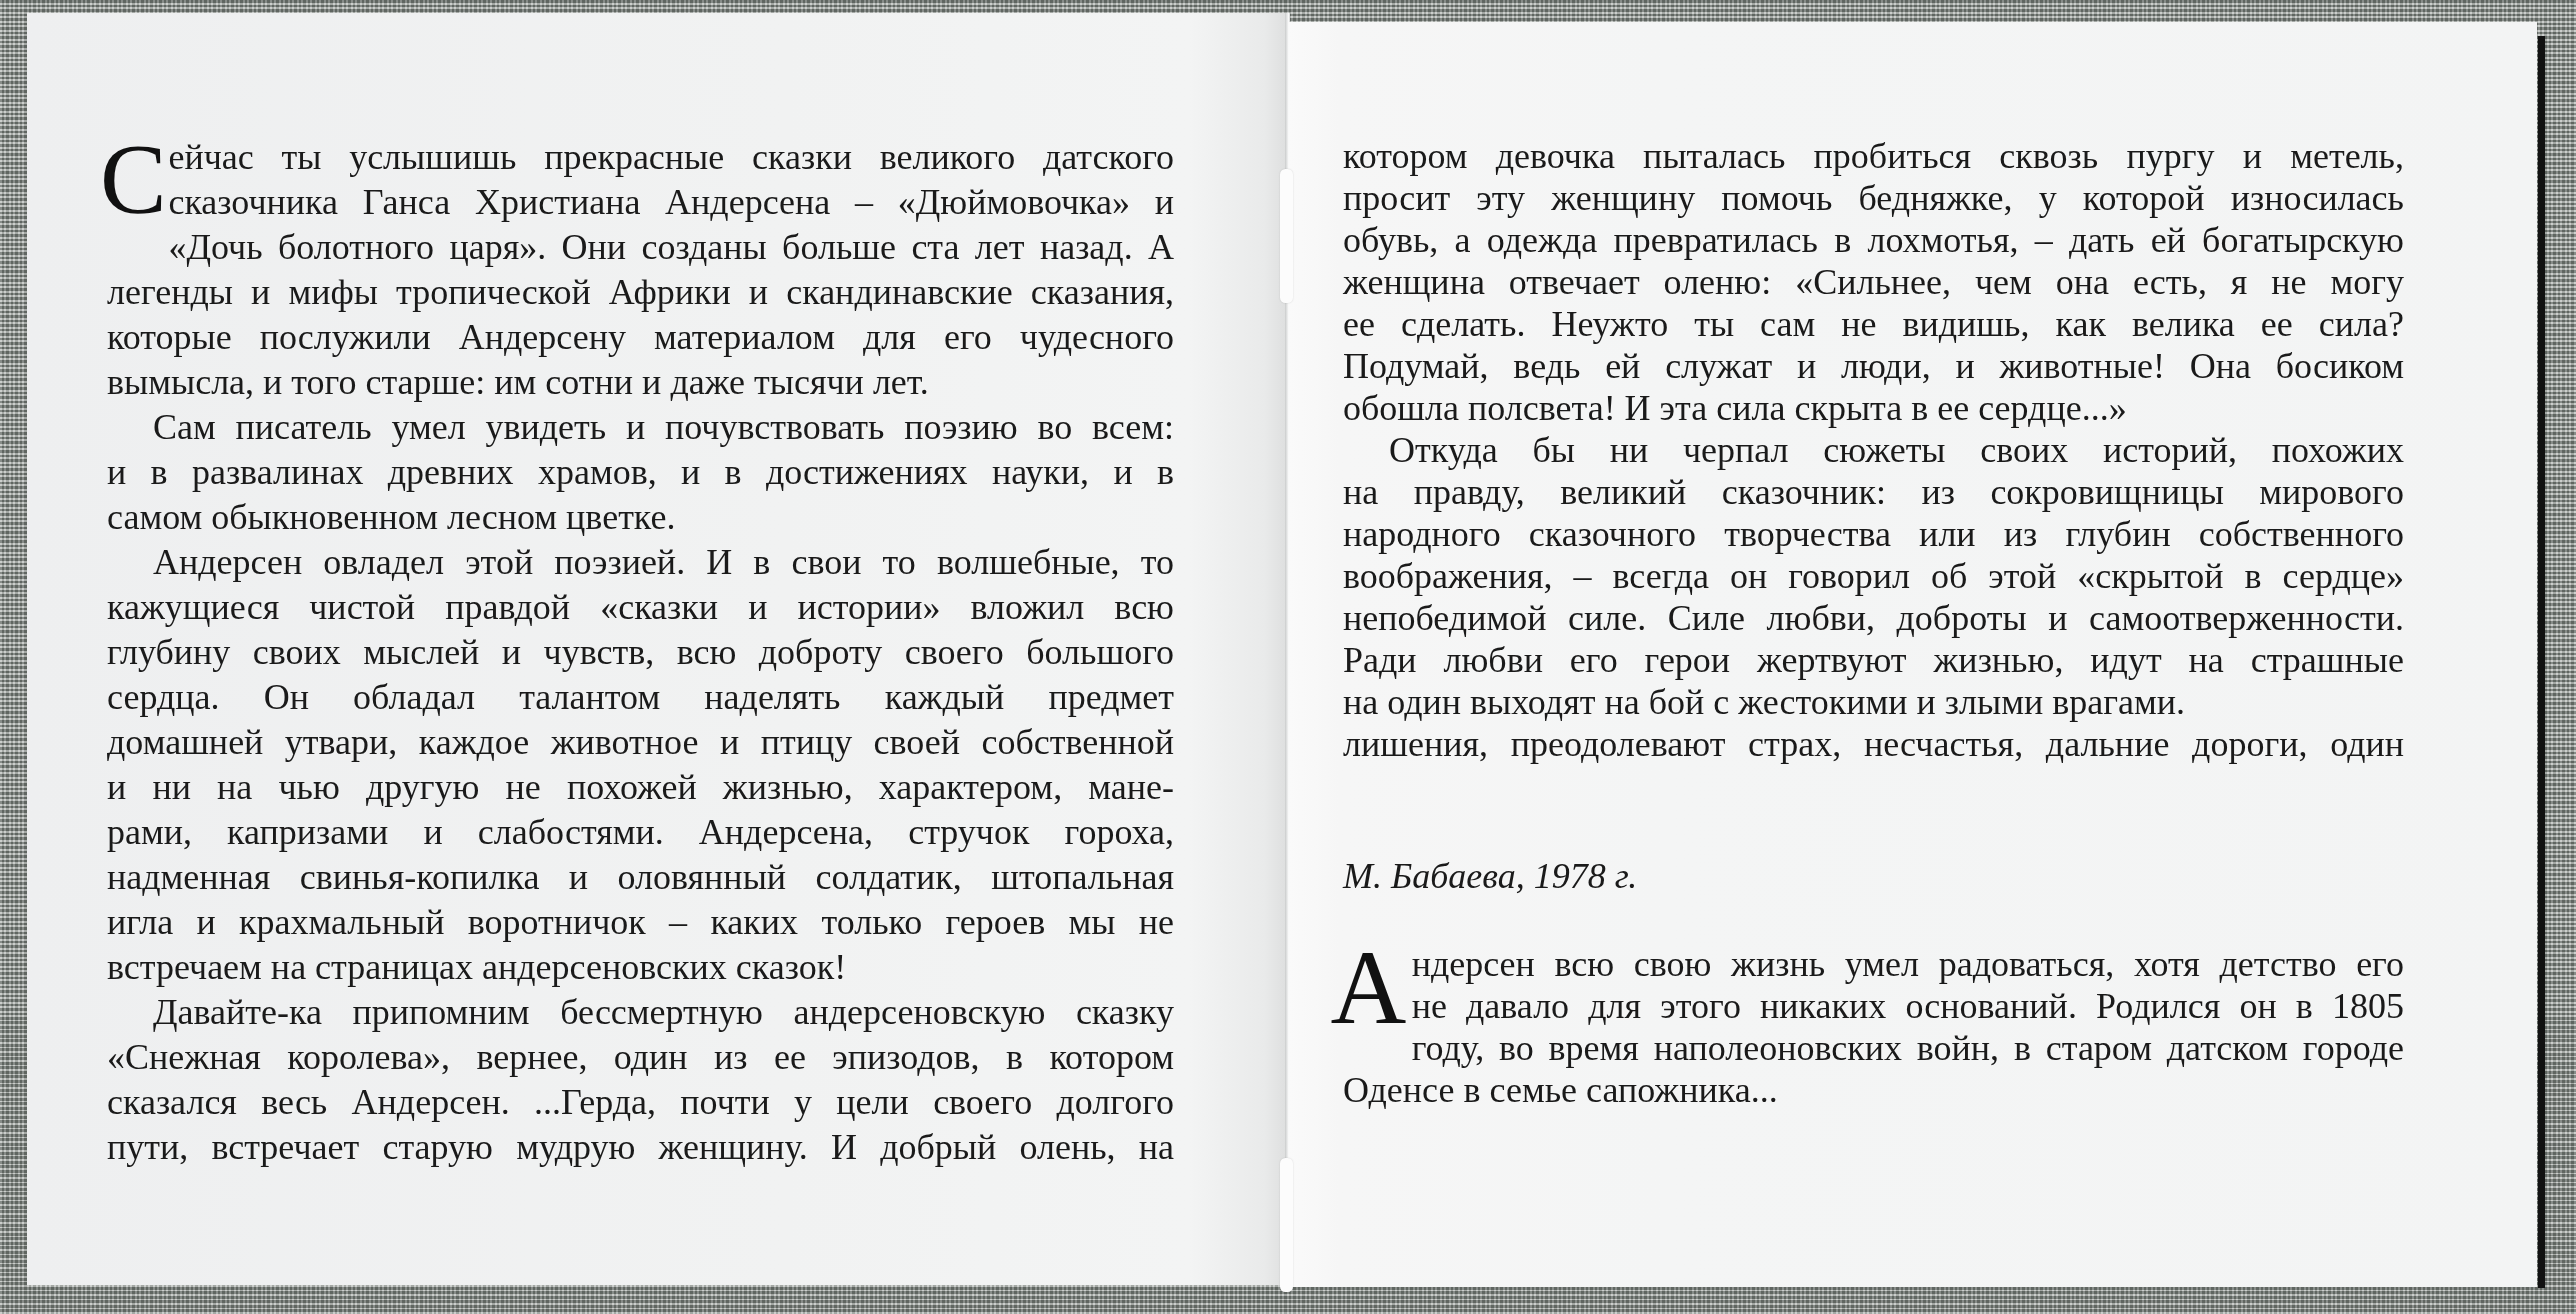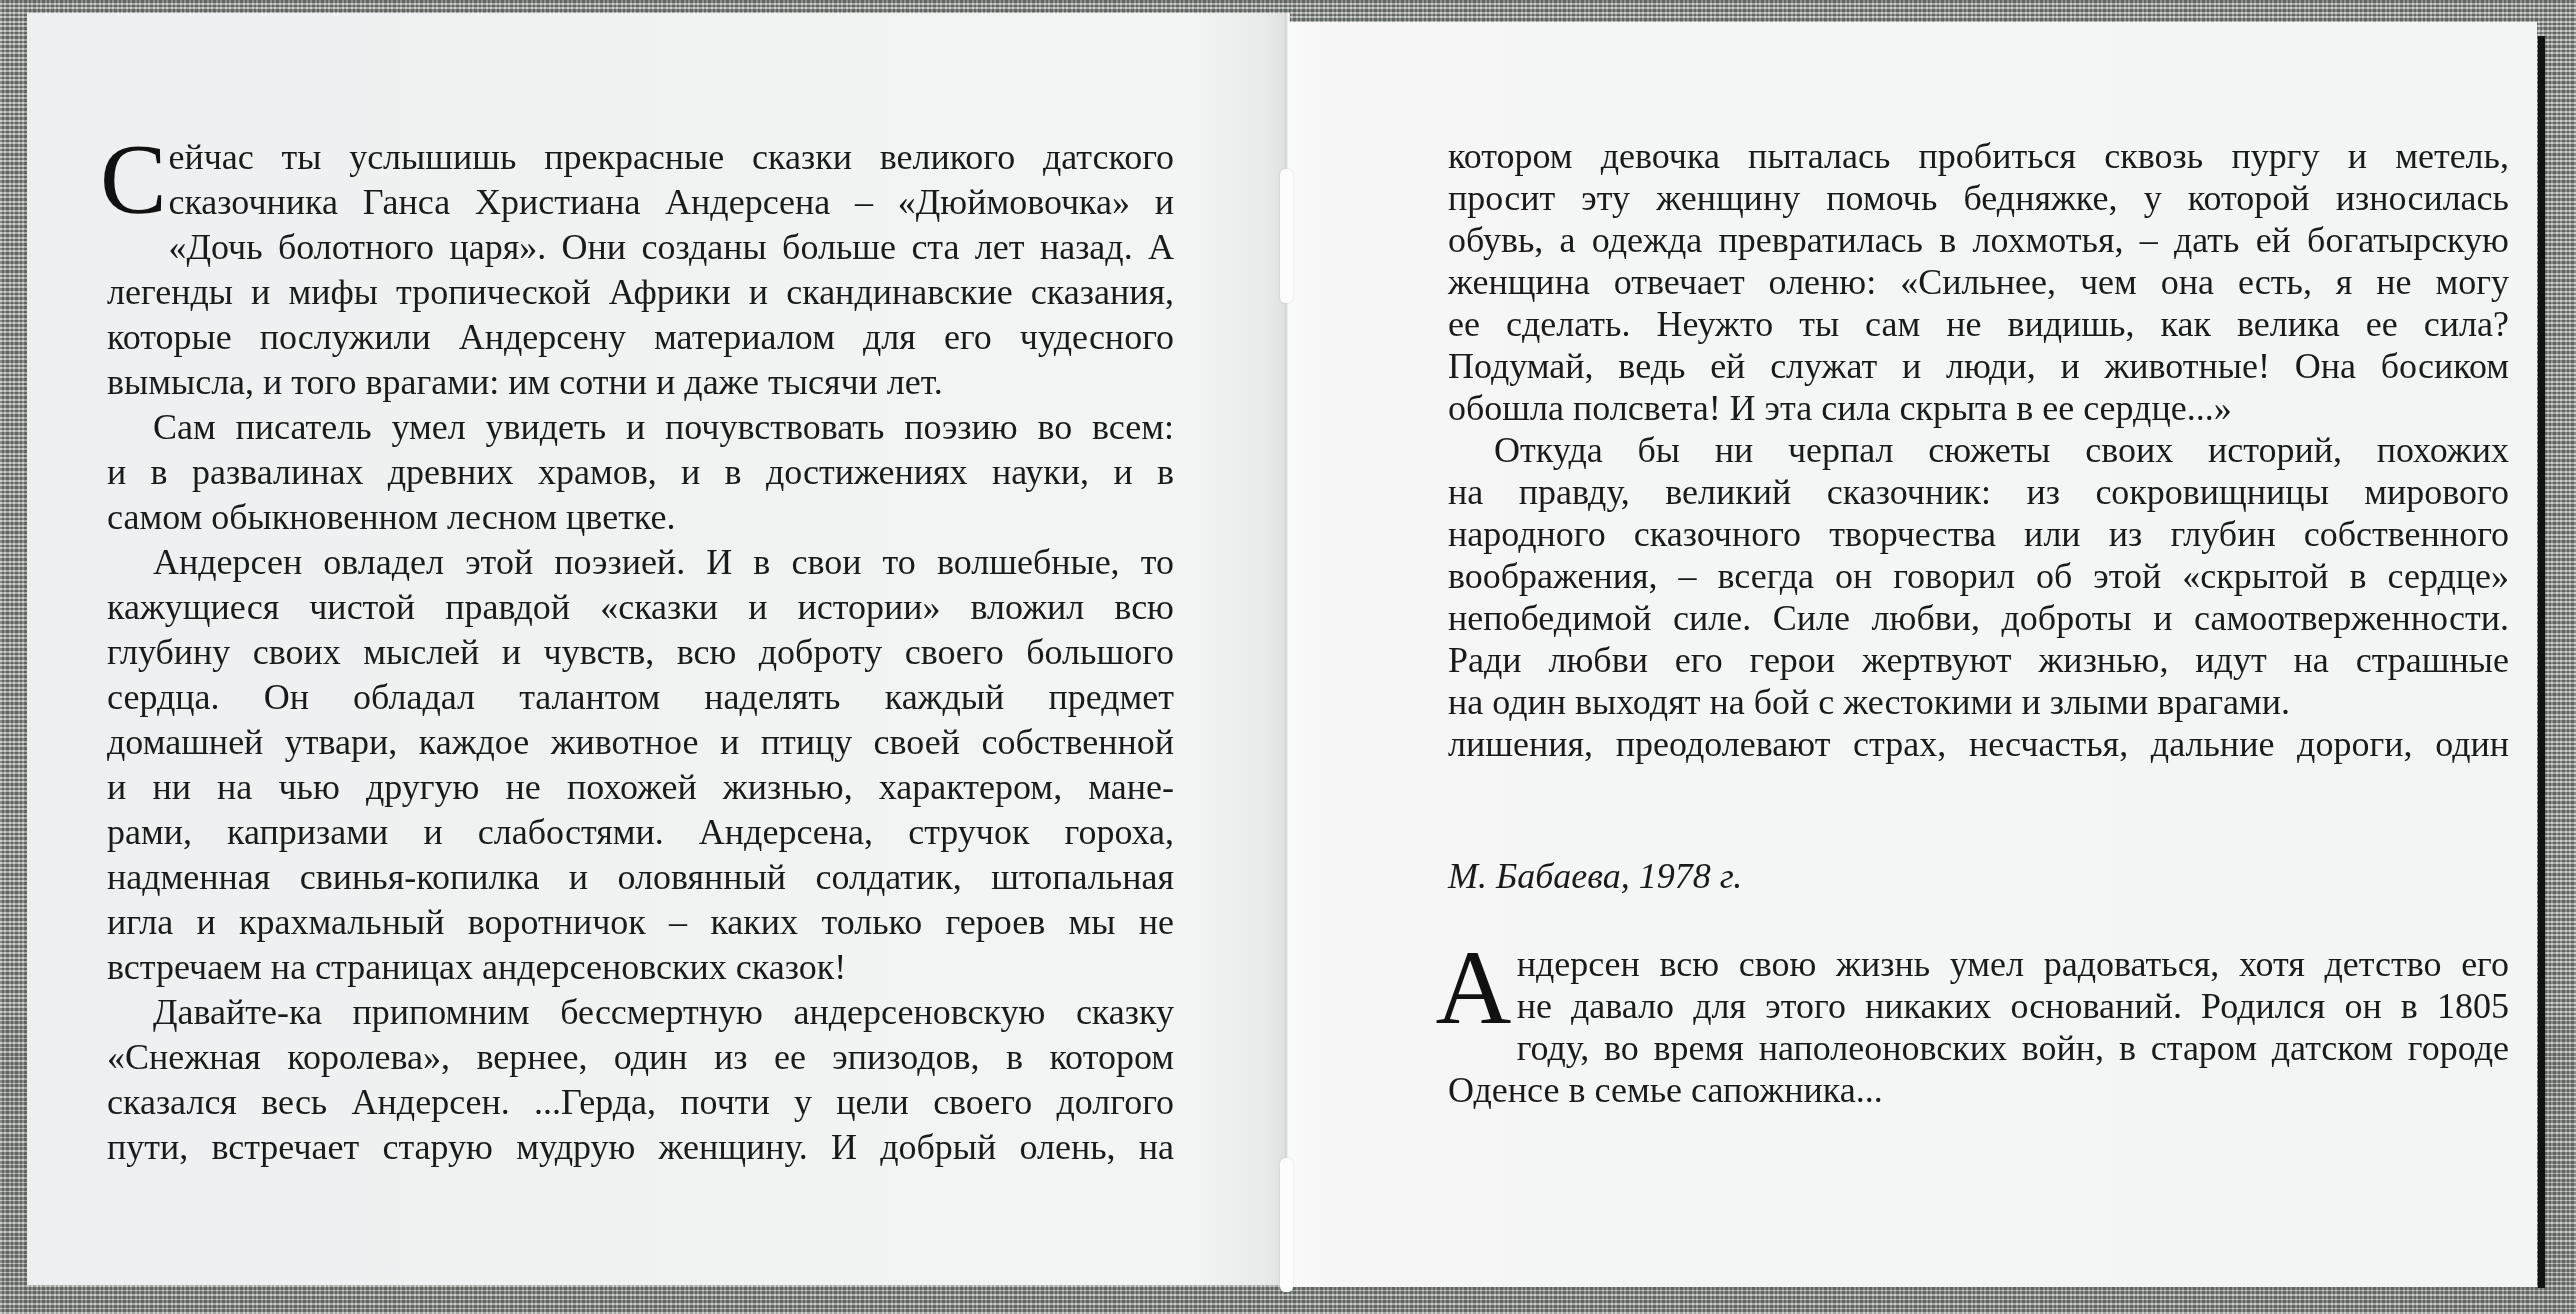--- a/index.html
+++ b/index.html
@@ -69,21 +69,21 @@
       text-align-last: left;
       hyphens: manual;
     }
     .column-left {
       left: 107px;
       top: 135px;
       width: 1067px;
       line-height: 45px;
     }
     .column-right {
-      left: 1448px;
+      left: 1343px;
       top: 135px;
       width: 1061px;
       line-height: 42px;
     }
     .para {
       margin: 0;
       text-indent: 46px;
     }
     .para.noindent {
       text-indent: 0;
@@ -149,21 +149,21 @@
 <div class="ghost" style="left:1389px; top:899px;"></div>
 
 <div class="column column-left">
   <div class="para noindent dropcap-wrap">
     <span class="dropcap">С</span>
     <span class="line">ейчас ты услышишь прекрасные сказки великого датского</span>
     <span class="line">сказочника Ганса Христиана Андерсена – «Дюймовочка» и</span>
     <span class="line">«Дочь болотного царя». Они созданы больше ста лет назад. А</span>
     <span class="line">легенды и мифы тропической Африки и скандинавские сказания,</span>
     <span class="line">которые послужили Андерсену материалом для его чудесного</span>
-    <span class="line last">вымысла, и того врагами: им сотни и даже тысячи лет.</span>
+    <span class="line last">вымысла, и того старше: им сотни и даже тысячи лет.</span>
   </div>
   <div class="para noindent">
     <span class="line indent">Сам писатель умел увидеть и почувствовать поэзию во всем:</span>
     <span class="line">и в развалинах древних храмов, и в достижениях науки, и в</span>
     <span class="line last">самом обыкновенном лесном цветке.</span>
   </div>
   <div class="para noindent">
     <span class="line indent">Андерсен овладел этой поэзией. И в свои то волшебные, то</span>
     <span class="line">кажущиеся чистой правдой «сказки и истории» вложил всю</span>
     <span class="line">глубину своих мыслей и чувств, всю доброту своего большого</span>

